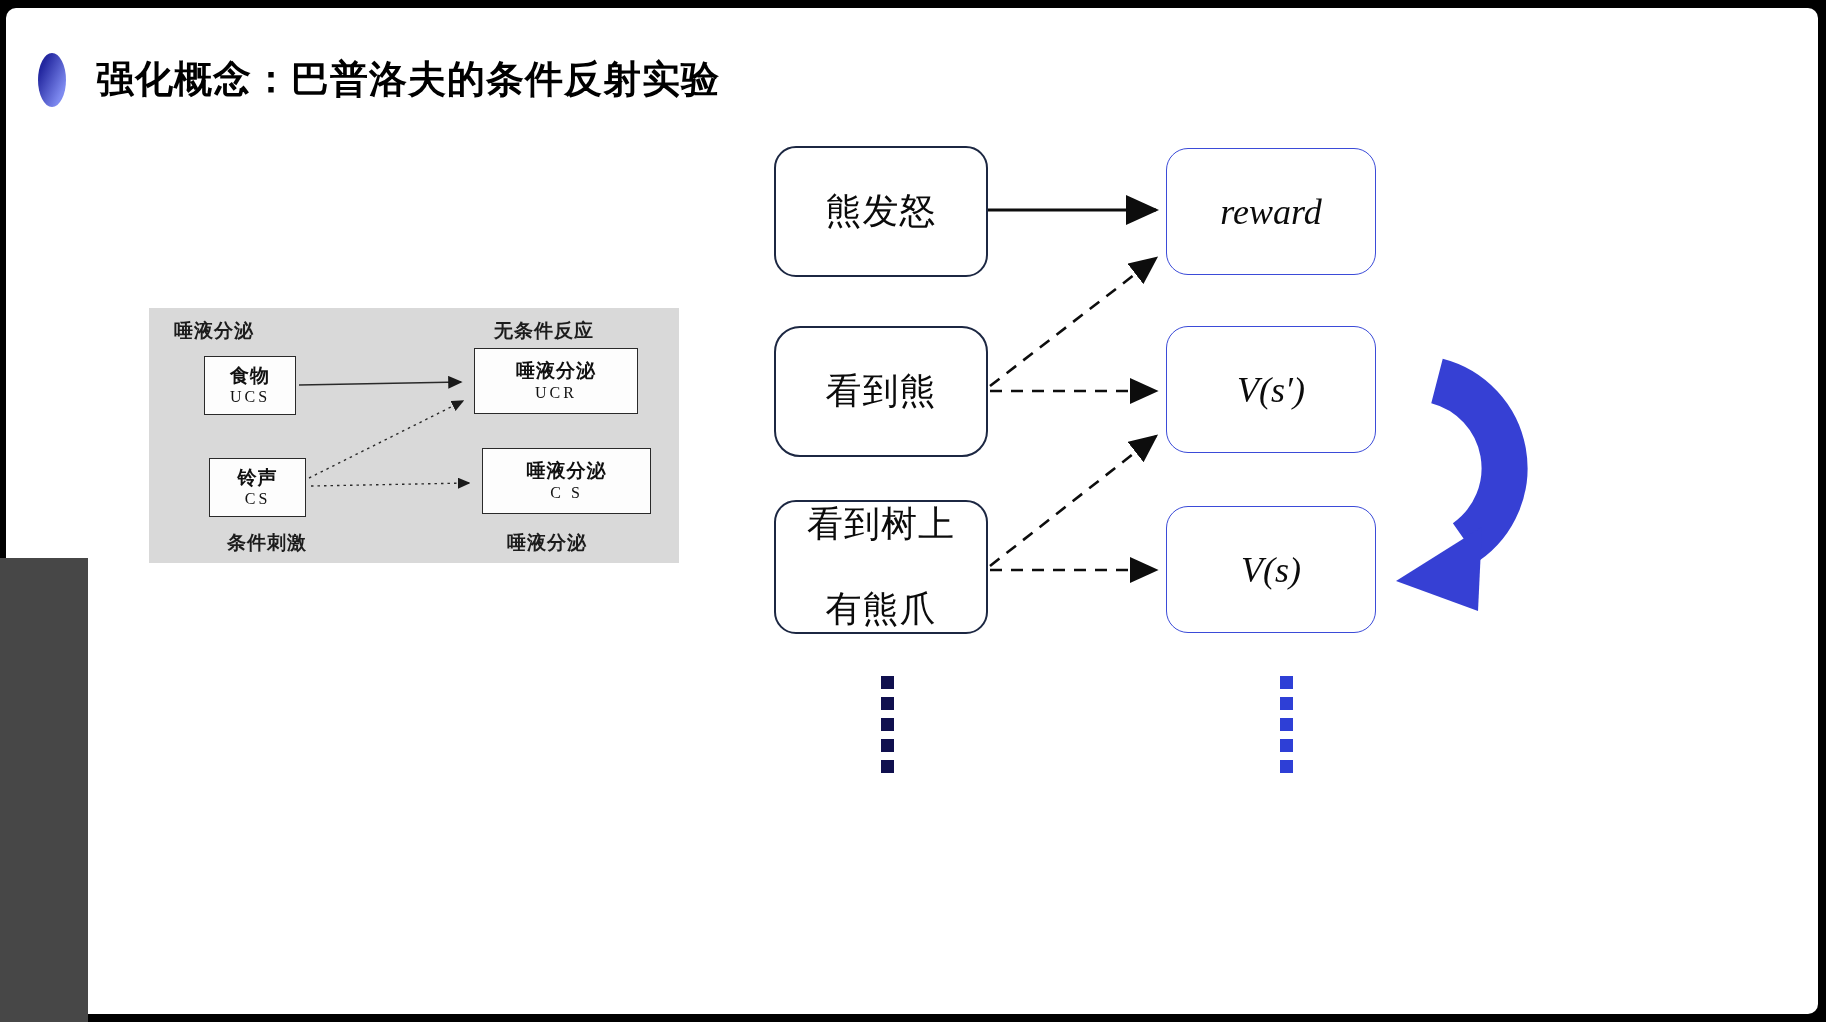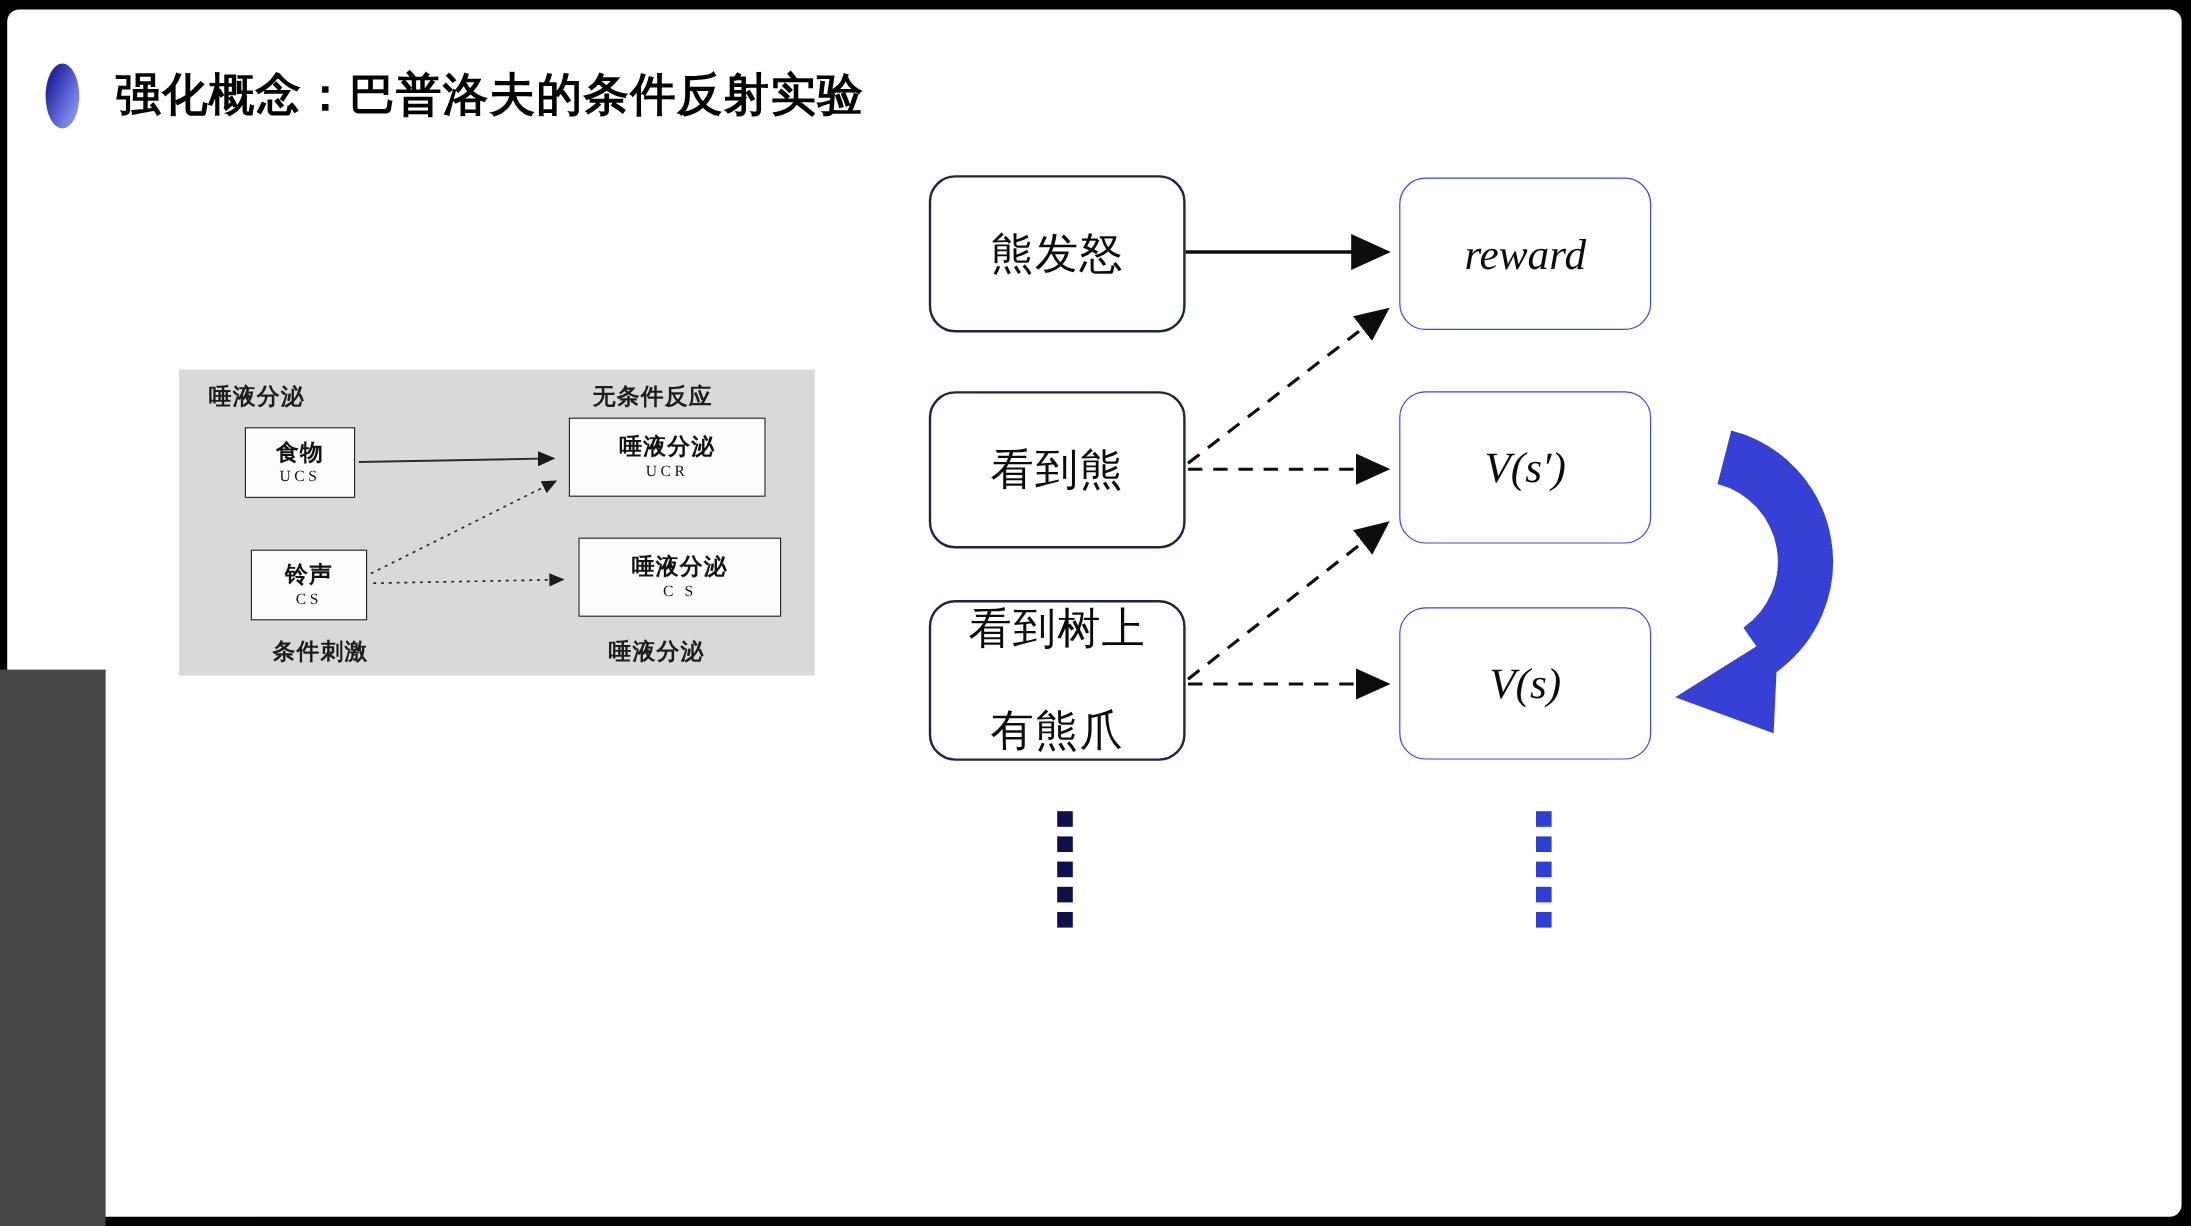--- a/index.html
+++ b/index.html
@@ -14,21 +14,21 @@
   .title-deco{width:28px;height:54px;border-radius:50%;
               background:linear-gradient(115deg,#23279f 20%,#7e8af0 80%);}
   .title{margin:16px;font-size:38px;font-weight:600;color:#000000;letter-spacing:1px;}
 
   
   .pavlov{position:absolute;left:143px;top:300px;width:530px;height:255px;background:#d9d9d9;}
   .pv-label{position:absolute;font-size:19px;font-weight:bold;color:#1c1c1c;letter-spacing:1px;}
   .pv-box{position:absolute;background:#fdfdfd;border:1.5px solid #2a2a2a;
           display:flex;flex-direction:column;align-items:center;justify-content:center;line-height:1.25;text-align:center;}
   .pv-box .cn{font-size:19px;font-weight:bold;color:#111;letter-spacing:1px;}
-  .pv-box .en{font-family:"Liberation Serif", serif;font-size:13px;color:#111;letter-spacing:3px;}
+  .pv-box .en{font-family:"Liberation Serif", serif;font-size:16px;color:#111;letter-spacing:3px;}
   .pv-arrows{position:absolute;left:0;top:0;width:530px;height:255px;}
 
   
   .rl{position:absolute;left:750px;top:120px;width:810px;height:690px;}
   .rl-box{position:absolute;background:#fff;display:flex;flex-direction:column;
           align-items:center;justify-content:center;border-radius:22px;}
   .rl-state{border:2.5px solid #1c2742;width:210px;}
   .rl-state .ln{font-size:36px;color:#0b0b0b;line-height:1.3;letter-spacing:1px;}
   .rl-value{border:1.6px solid #3b4bd8;width:208px;}
   .rl-value .val{font-family:"Liberation Serif", serif;font-style:italic;font-size:36px;color:#0b0b0b;}
@@ -90,21 +90,21 @@
       </svg>
     </div>
 
     <div class="rl">
 
       <div class="rl-box rl-state" style="left:18px;top:18px;height:127px;">
         <span class="ln">熊发怒</span>
         <span class="ln"></span>
       </div>
 
-      <div class="rl-box rl-state" style="left:18px;top:198px;height:127px;">
+      <div class="rl-box rl-state" style="left:18px;top:198px;height:127px;border-radius:26px;">
         <span class="ln">看到熊</span>
         <span class="ln"></span>
       </div>
 
       <div class="rl-box rl-state" style="left:18px;top:372px;height:130px;gap:38px;">
         <span class="ln">看到树上</span>
         <span class="ln">有熊爪</span>
       </div>
 
       <div class="rl-box rl-value" style="left:410px;top:20px;height:125px;">

